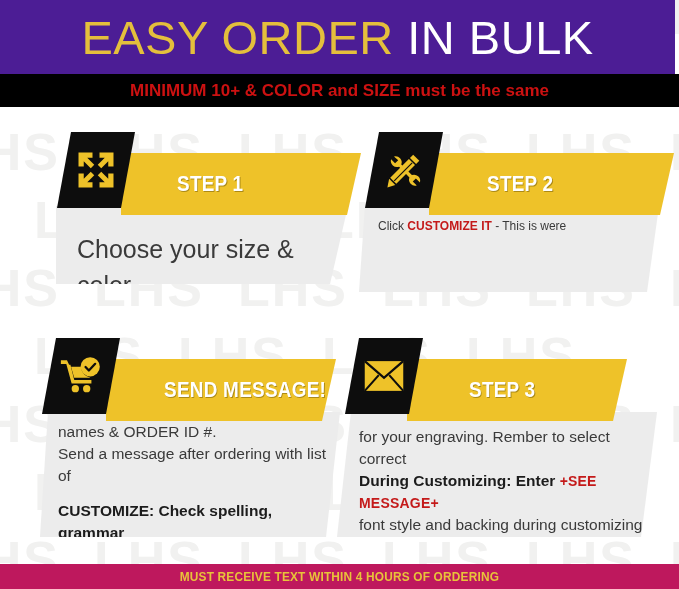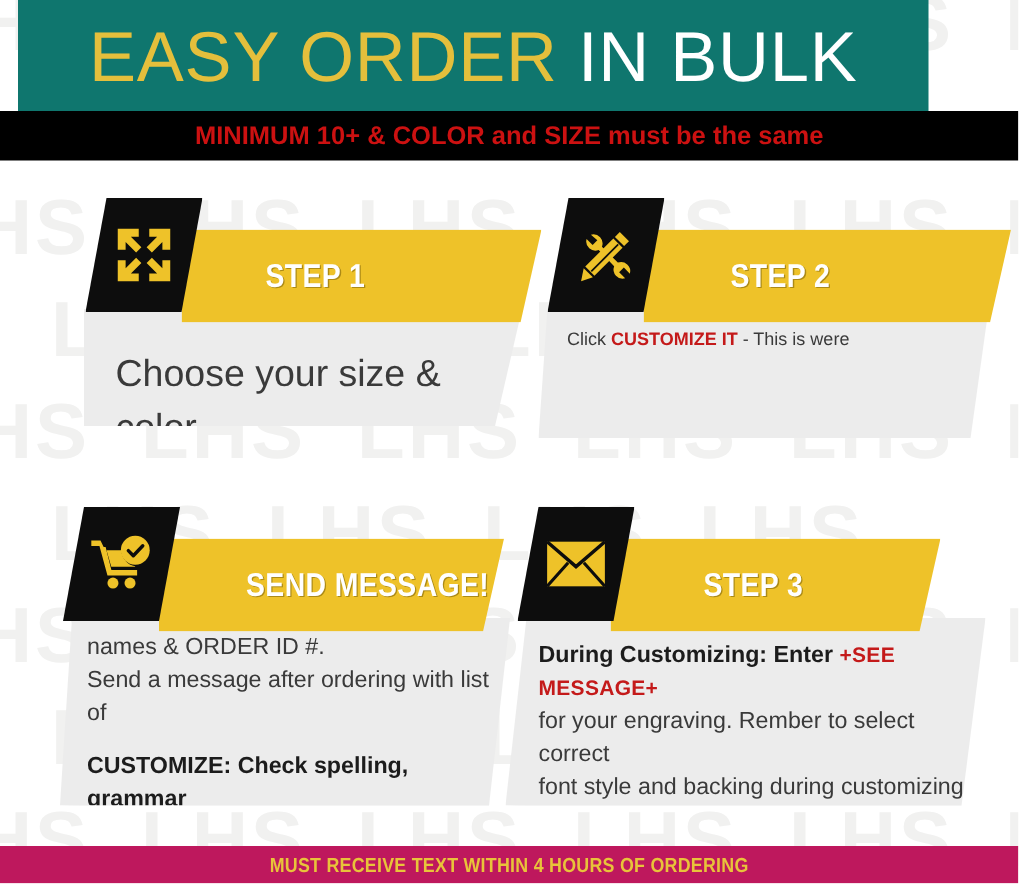--- a/index.html
+++ b/index.html
@@ -38,24 +38,24 @@
     font-weight: 700;
     font-size: 52px;
     letter-spacing: 2px;
     line-height: 1;
   }
   .wm-row span { margin-right: 34px; }
 
   
   .title-bar {
     position: absolute;
-    left: 12px; top: 0;
-    width: 607px;
+    left: 0; top: 0;
+    width: 675px;
     height: 74px;
-    background: #0f766e;
+    background: #4c1d95;
     z-index: 3;
     display: flex;
     align-items: center;
     justify-content: center;
   }
   .title-text {
     font-family: "Liberation Sans", sans-serif;
     font-size: 47px;
     font-weight: 400;
     letter-spacing: 0.5px;
@@ -339,22 +339,22 @@
       <div class="icon-box">
         <svg width="42" height="34" viewBox="0 0 48 38">
           <rect x="2" y="2" width="44" height="34" fill="#eec229"></rect>
           <path d="M2 2 L24 21 L46 2" fill="none" stroke="#0d0d0d" stroke-width="2.6"></path>
           <path d="M2 36 L18 18 M46 36 L30 18" fill="none" stroke="#0d0d0d" stroke-width="2.4"></path>
         </svg>
       </div>
     </div>
     <div class="card-body">
       <div class="body-text" id="body-step3">
+          <div><span>for your engraving. Rember to select correct</span></div>
           <div><span class="bold">During Customizing: Enter </span><span class="red-small">+SEE MESSAGE+</span></div>
-          <div><span>for your engraving. Rember to select correct</span></div>
           <div><span>font style and backing during customizing.</span></div>
         </div>
     </div>
   </div>
 
   <div class="footer-bar">
     <div class="footer-text">MUST RECEIVE TEXT WITHIN 4 HOURS OF ORDERING</div>
   </div>
 
 </div>

